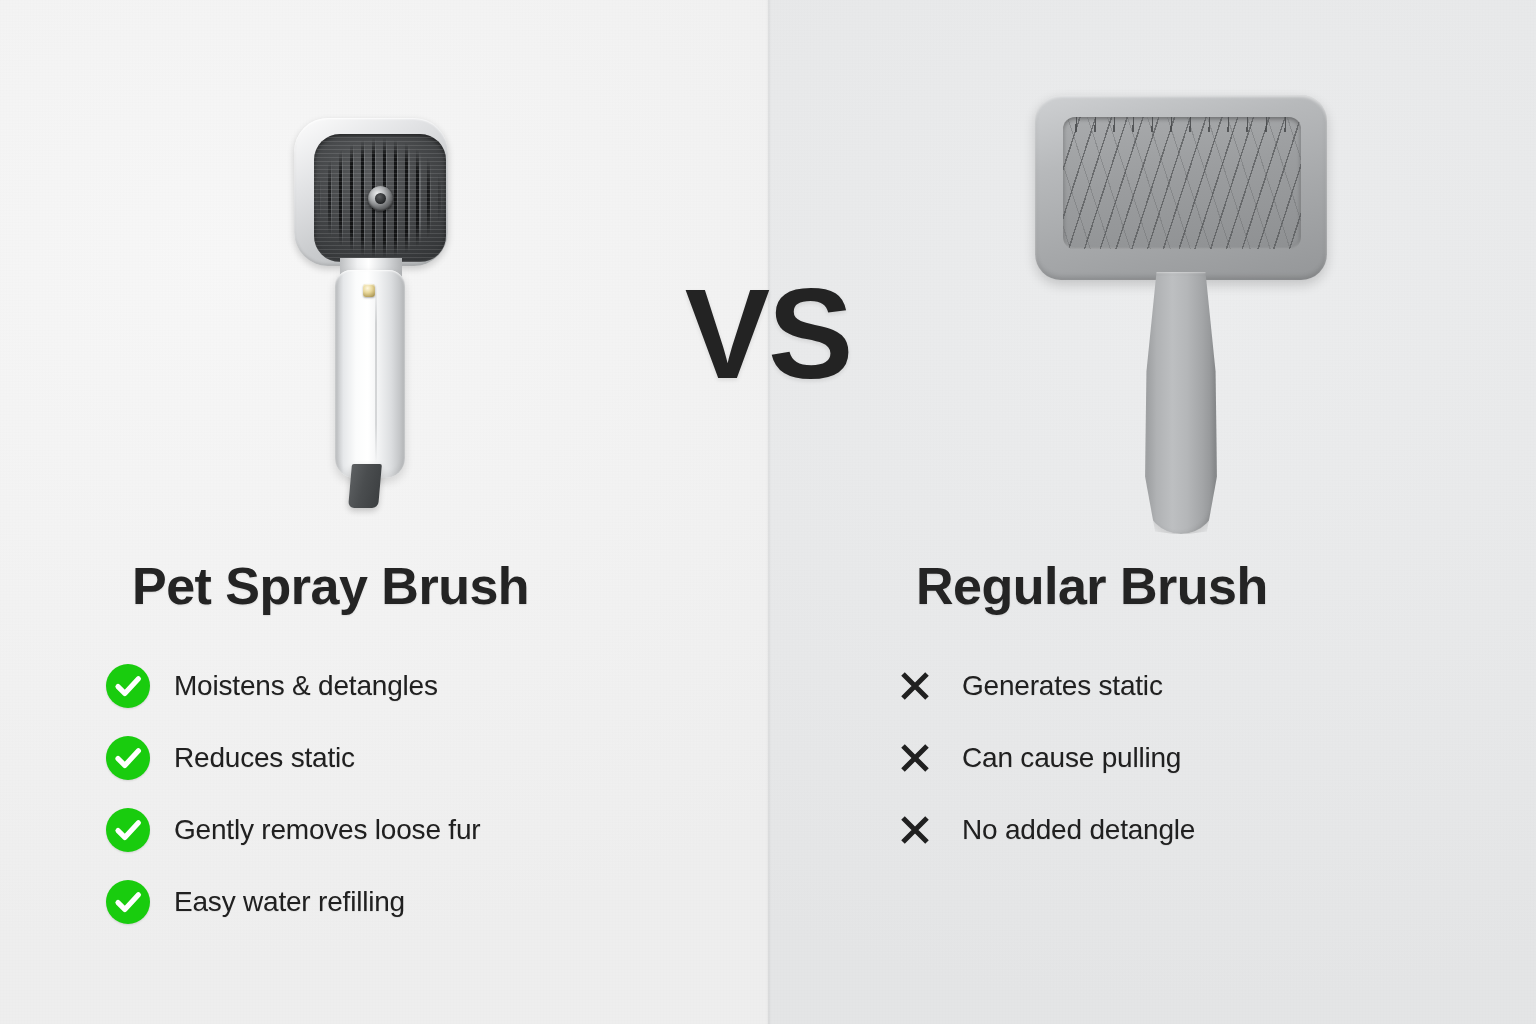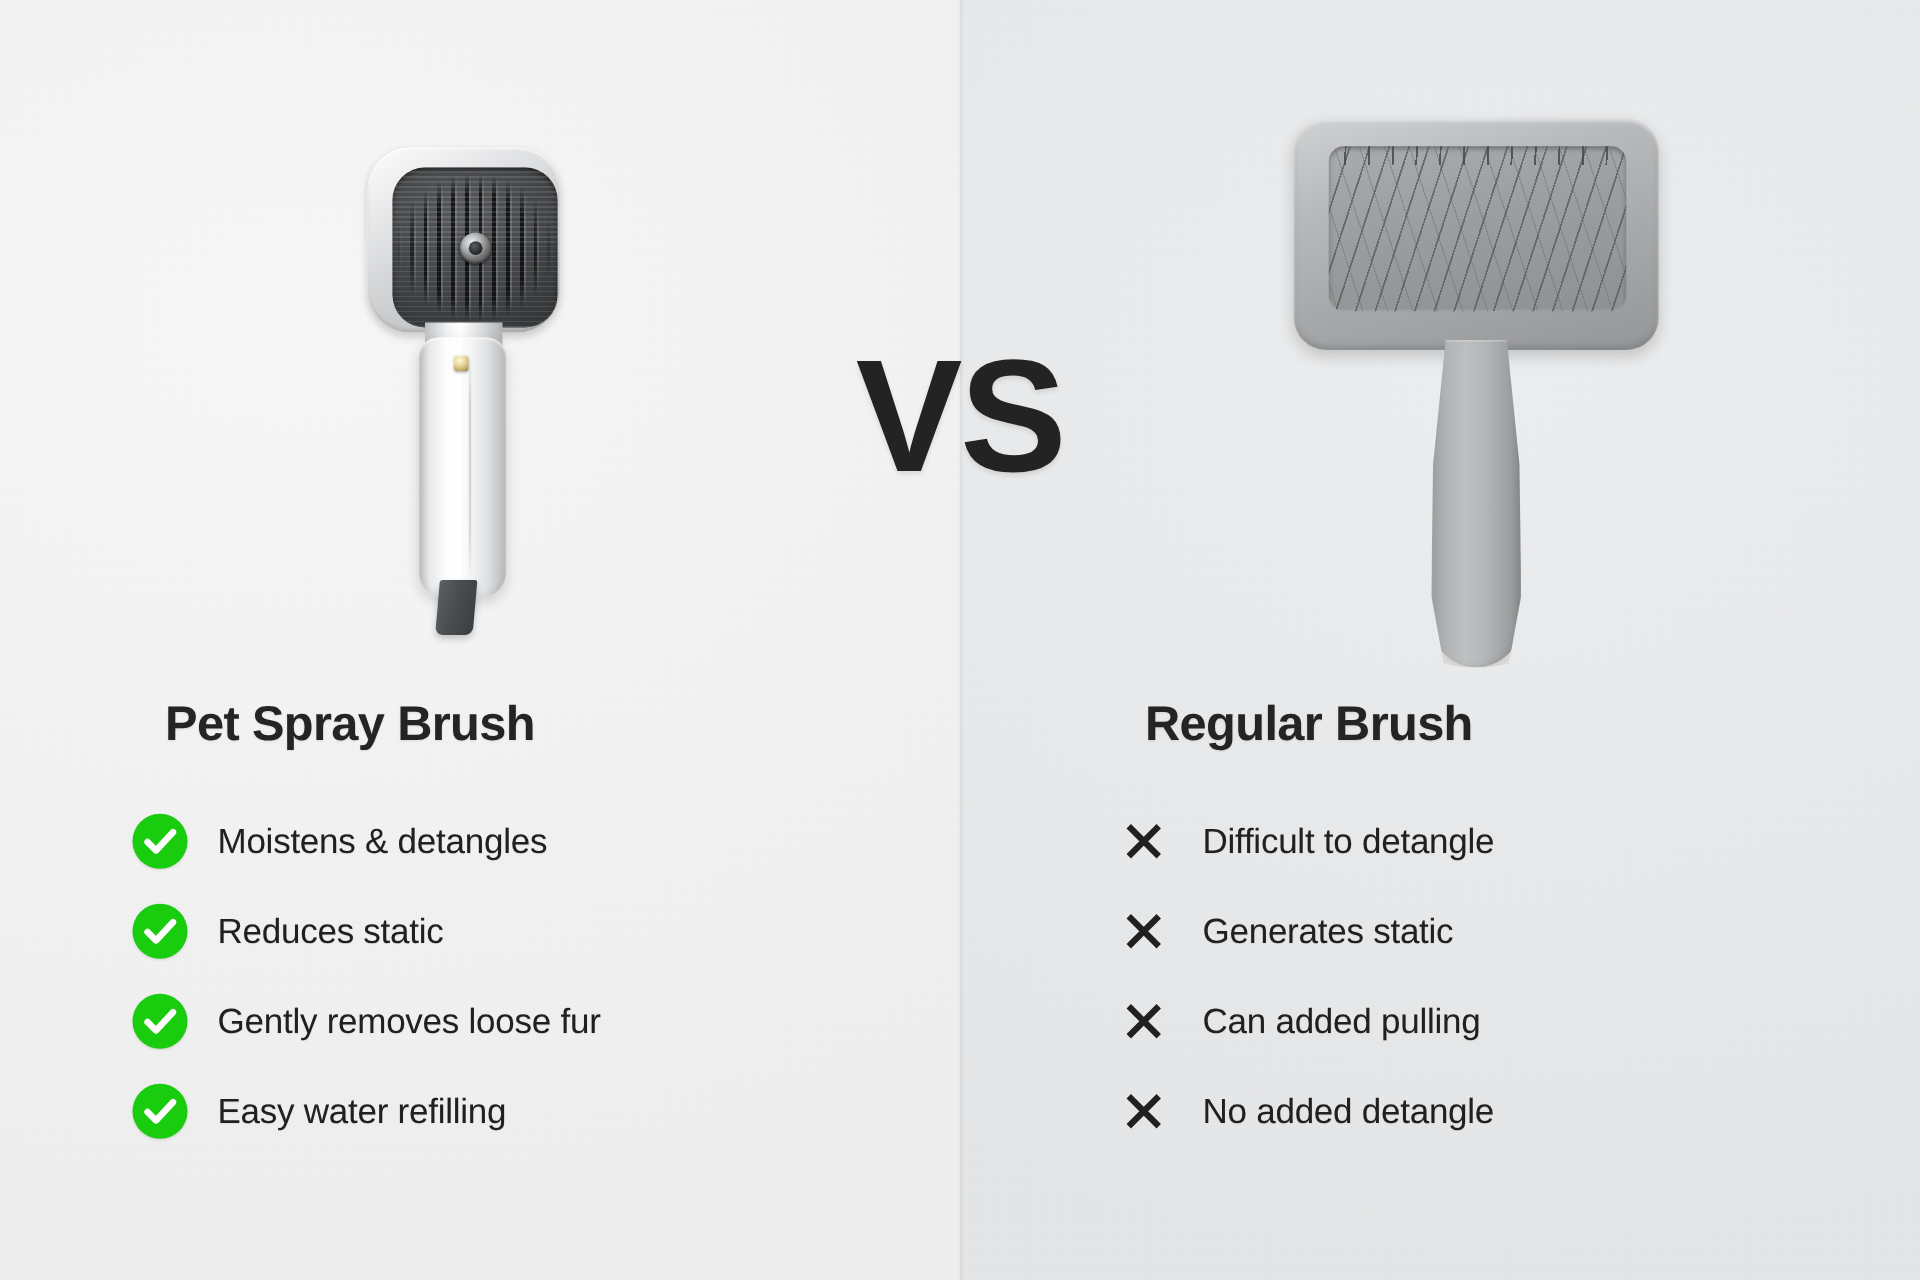--- a/index.html
+++ b/index.html
@@ -253,21 +253,21 @@
       inset -3px 0 5px rgba(0,0,0,.10);
     clip-path:polygon(16% 0%, 84% 0%, 98% 38%, 100% 78%, 86% 99%, 60% 100%, 40% 100%, 14% 99%, 0% 78%, 2% 38%);
   }
 
   
   .column { position:absolute; z-index:6; }
   .column-left  { left:106px;  top:560px; width:640px; }
   .column-right { left:898px;  top:560px; width:600px; }
 
   .col-title {
-    font-size:39px;
+    font-size:52px;
     font-weight:bold;
     color:#242424;
     letter-spacing:-.5px;
     line-height:1;
     text-shadow:0 1px 2px rgba(0,0,0,.10);
     white-space:nowrap;
   }
   .column-left .col-title  { margin-left:26px; }
   .column-right .col-title { margin-left:18px; }
 
@@ -385,52 +385,44 @@
         <span class="feature-text">Easy water refilling</span>
       </li>
 
     </ul>
   </div>
 
   <div class="column column-right">
     <div class="col-title">Regular Brush</div>
     <ul class="feature-list">
 
+
       <li class="feature-row">
         <span class="x-mark">
           <svg width="34" height="34" viewBox="0 0 34 34" aria-hidden="true">
             <path d="M5 5 L29 29 M29 5 L5 29" fill="none" stroke="#202020" stroke-width="5" stroke-linecap="butt"></path>
           </svg>
         </span>
-        <span class="feature-text">Difficult to detangle</span>
+        <span class="feature-text">Generates static</span>
       </li>
 
       <li class="feature-row">
         <span class="x-mark">
           <svg width="34" height="34" viewBox="0 0 34 34" aria-hidden="true">
             <path d="M5 5 L29 29 M29 5 L5 29" fill="none" stroke="#202020" stroke-width="5" stroke-linecap="butt"></path>
           </svg>
         </span>
-        <span class="feature-text">Generates static</span>
+        <span class="feature-text">Can cause pulling</span>
       </li>
 
       <li class="feature-row">
         <span class="x-mark">
           <svg width="34" height="34" viewBox="0 0 34 34" aria-hidden="true">
             <path d="M5 5 L29 29 M29 5 L5 29" fill="none" stroke="#202020" stroke-width="5" stroke-linecap="butt"></path>
           </svg>
         </span>
-        <span class="feature-text">Can added pulling</span>
-      </li>
-
-      <li class="feature-row">
-        <span class="x-mark">
-          <svg width="34" height="34" viewBox="0 0 34 34" aria-hidden="true">
-            <path d="M5 5 L29 29 M29 5 L5 29" fill="none" stroke="#202020" stroke-width="5" stroke-linecap="butt"></path>
-          </svg>
-        </span>
         <span class="feature-text">No added detangle</span>
       </li>
 
     </ul>
   </div>
 
 </div>
 
 </body></html>

